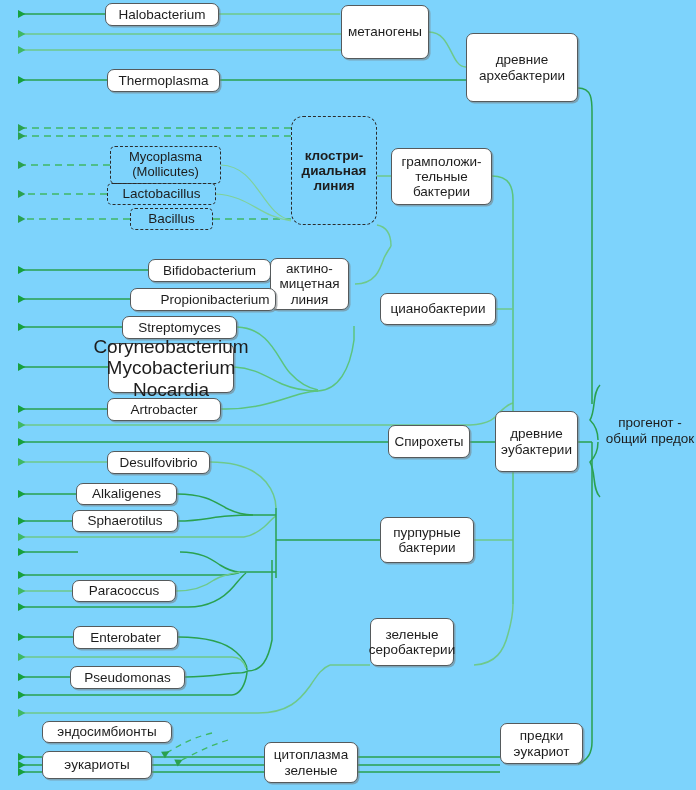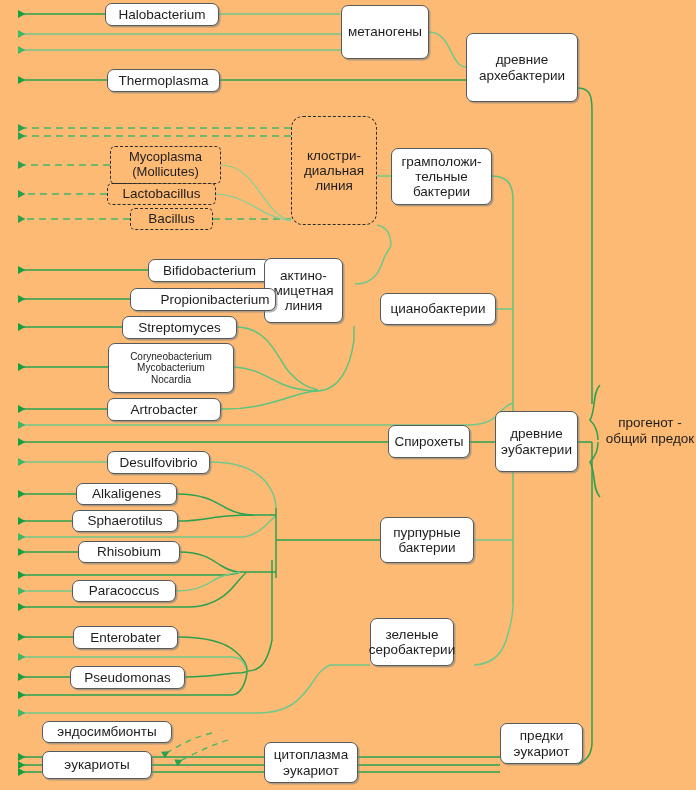--- a/index.html
+++ b/index.html
@@ -4,21 +4,21 @@
 <style>
   html, body {
     margin: 0;
     padding: 0;
     background: #ffffff;
   }
   #root {
     position: relative;
     width: 696px;
     height: 790px;
-    background: #fdba74;
+    background: #7dd3fc;
     font-family: "Liberation Sans", sans-serif;
     overflow: hidden;
   }
   #tree-svg {
     position: absolute;
     left: 0;
     top: 0;
     width: 696px;
     height: 790px;
   }
@@ -47,21 +47,21 @@
     border: 1.4px dashed #2b2b2b;
     border-radius: 5px;
     box-shadow: none;
     background: transparent;
   }
   .node.dashed-round {
     border: 1.4px dashed #2b2b2b;
     border-radius: 12px;
     box-shadow: none;
     background: transparent;
-    font-weight: normal;
+    font-weight: bold;
   }
   .free-label {
     position: absolute;
     font-size: 13.5px;
     color: #1d1d1d;
     text-align: center;
     line-height: 1.15;
     white-space: pre-line;
   }
 </style>
@@ -231,67 +231,66 @@
   <div class="node cyr dashed-round" style="left:291px; top:116px; width:86px; height:109px;">клостри-
 диальная
 линия</div>
 
   <div class="node cyr" style="left:391px; top:148px; width:101px; height:57px;">грамположи-
 тельные
 бактерии</div>
 
   <div class="node latin" style="left:148px; top:259px; width:123px; height:23px;">Bifidobacterium</div>
 
-  <div class="node cyr" style="left:264px; top:258px; width:79px; height:65px;">актино-
+  <div class="node cyr" style="left:270px; top:258px; width:79px; height:52px;">актино-
 мицетная
 линия</div>
 
   <div class="node latin" style="left:130px; top:288px; width:146px; height:23px;padding-left:24px;">Propionibacterium</div>
 
   <div class="node cyr" style="left:380px; top:293px; width:116px; height:32px;">цианобактерии</div>
 
   <div class="node latin" style="left:122px; top:316px; width:115px; height:23px;">Streptomyces</div>
 
-  <div class="node latin" style="left:108px; top:343px; width:126px; height:50px; font-size:10px;">Coryneobacterium
+  <div class="node latin" style="left:108px; top:343px; width:126px; height:50px; font-size:19px;">Coryneobacterium
 Mycobacterium
 Nocardia</div>
 
   <div class="node latin" style="left:107px; top:398px; width:114px; height:23px;">Artrobacter</div>
 
   <div class="node cyr" style="left:388px; top:425px; width:82px; height:33px;">Спирохеты</div>
 
   <div class="node cyr" style="left:495px; top:411px; width:83px; height:61px;">древние
 эубактерии</div>
 
   <div class="node latin" style="left:107px; top:451px; width:103px; height:23px;">Desulfovibrio</div>
 
   <div class="node latin" style="left:76px; top:483px; width:101px; height:22px;">Alkaligenes</div>
 
   <div class="node latin" style="left:72px; top:510px; width:106px; height:22px;">Sphaerotilus</div>
 
-  <div class="node latin" style="left:78px; top:541px; width:102px; height:22px;">Rhisobium</div>
 
   <div class="node latin" style="left:72px; top:580px; width:104px; height:22px;">Paracoccus</div>
 
   <div class="node cyr" style="left:380px; top:517px; width:94px; height:46px;">пурпурные
 бактерии</div>
 
   <div class="node latin" style="left:73px; top:626px; width:105px; height:23px;">Enterobater</div>
 
   <div class="node latin" style="left:70px; top:666px; width:115px; height:23px;">Pseudomonas</div>
 
   <div class="node cyr" style="left:370px; top:618px; width:84px; height:48px;">зеленые
 серобактерии</div>
 
   <div class="node cyr" style="left:42px; top:721px; width:130px; height:22px;">эндосимбионты</div>
 
   <div class="node cyr" style="left:42px; top:751px; width:110px; height:28px;">эукариоты</div>
 
   <div class="node cyr" style="left:264px; top:742px; width:94px; height:41px;">цитоплазма
-эукариот</div>
+зеленые</div>
 
   <div class="node cyr" style="left:500px; top:703px; width:83px; height:41px;margin-top:20px;">предки
 эукариот</div>
 
   <div class="free-label" style="left:604px; top:415px; width:92px;">прогенот -
 общий предок</div>
 
 </div>
 
 </body></html>

